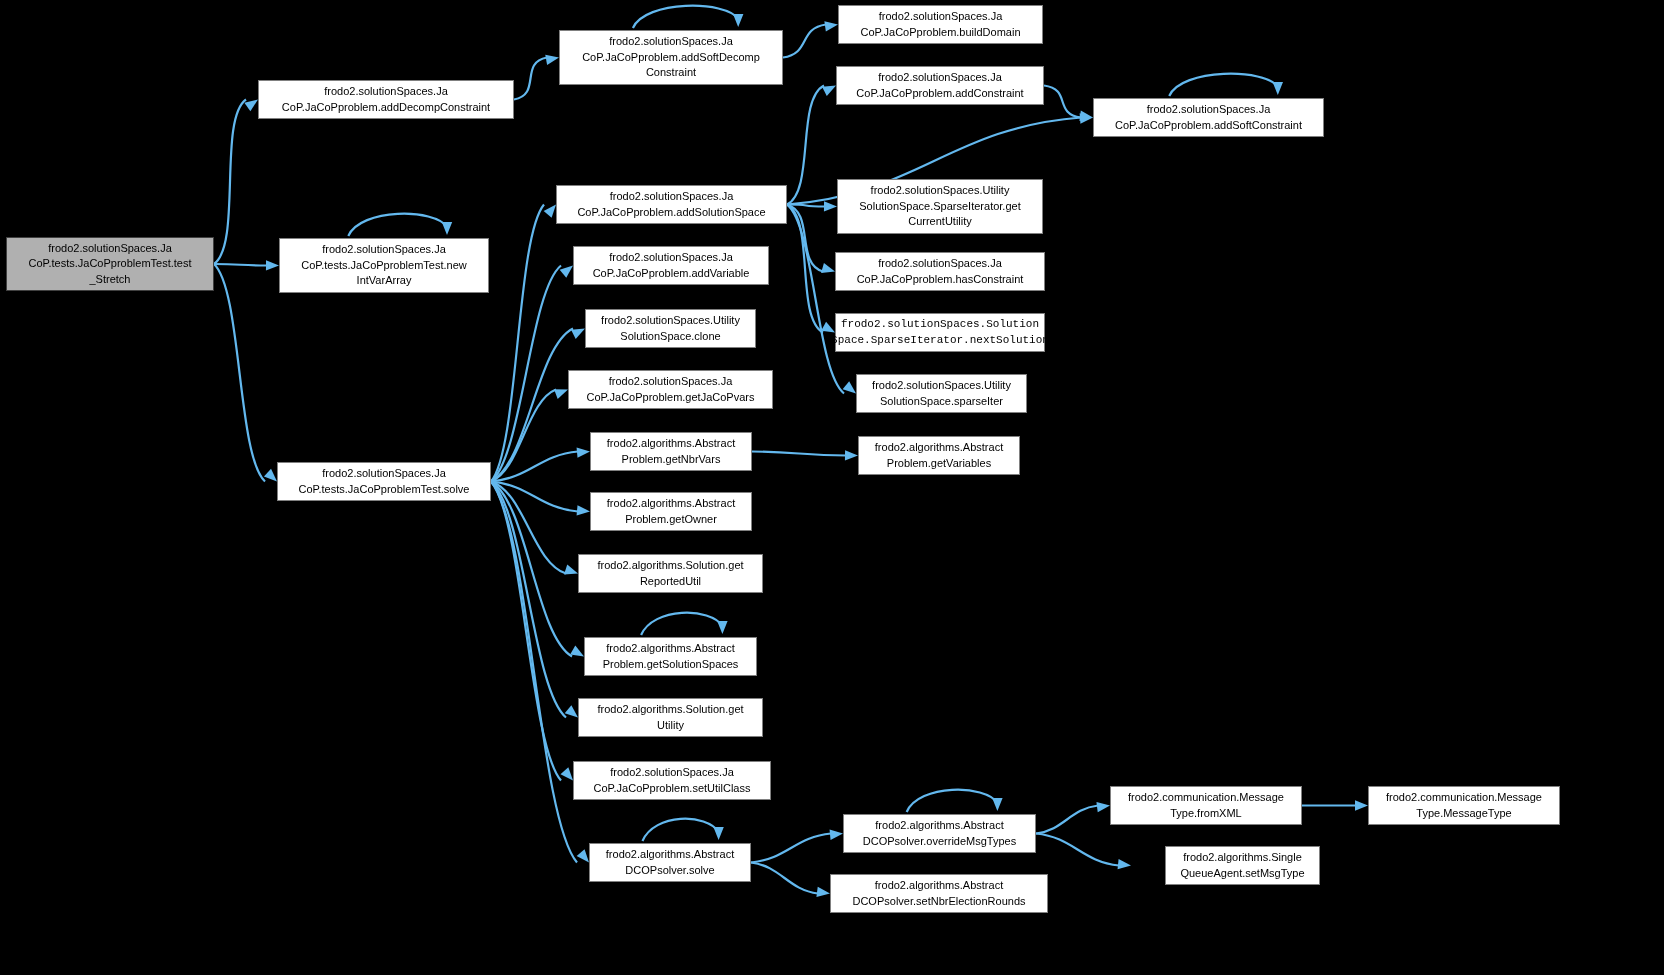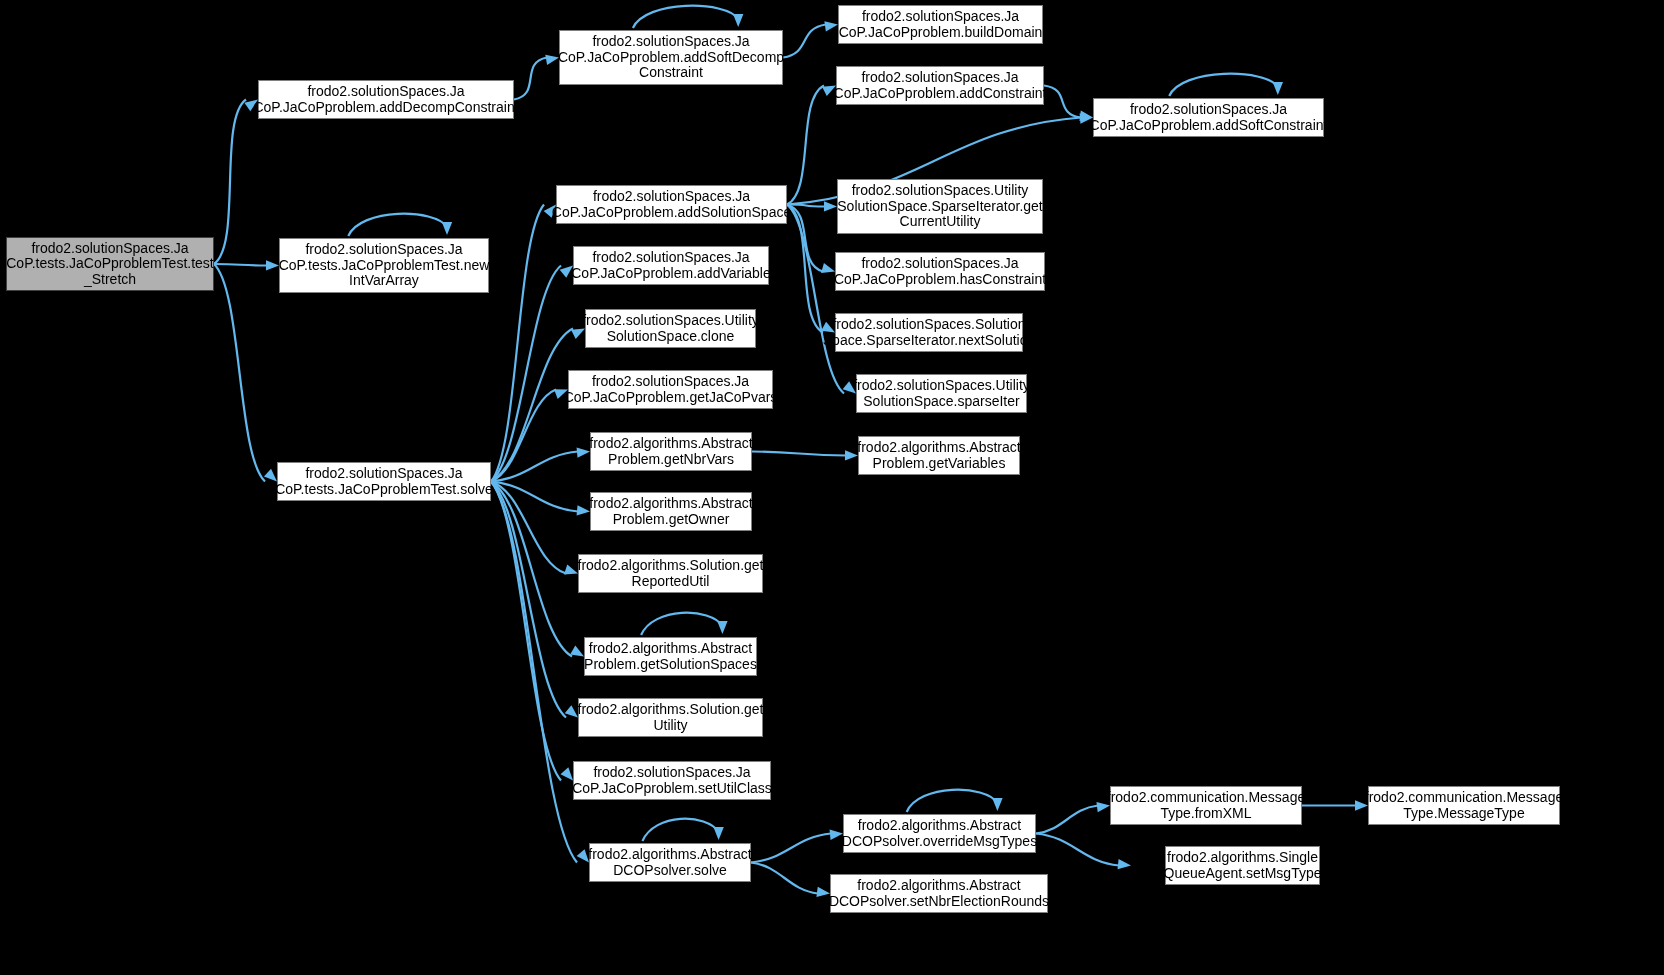--- a/index.html
+++ b/index.html
@@ -1,19 +1,19 @@
 <!DOCTYPE html>
 <html><head>
 <meta charset="utf-8">
 <style>
   html,body{margin:0;padding:0;background:#000;}
   #canvas{position:relative;width:1664px;height:975px;background:#000;overflow:hidden;
           font-family:"Liberation Sans","DejaVu Sans",sans-serif;}
   .node{position:absolute;box-sizing:border-box;background:#ffffff;border:1px solid #808080;
-        color:#000000;font-size:14px;line-height:15.6px;text-align:center;
+        color:#000000;font-size:11px;line-height:15.6px;text-align:center;
         display:flex;align-items:center;justify-content:center;padding:1px 3px;
         white-space:pre-line;}
   .node.root{background:#b0b0b0;border-color:#404040;}
   svg.edges{position:absolute;left:0;top:0;width:1664px;height:975px;overflow:visible;}
   .edge{fill:none;stroke:#63b8ee;stroke-width:2.2;}
   .ahead{fill:#63b8ee;}
 </style>
 </head>
 <body>
 
@@ -112,21 +112,21 @@
 CoP.JaCoPproblem.addSolutionSpace</div>
       <div class="node" style="left: 837px; top: 179px; width: 206px; height: 55px;">frodo2.solutionSpaces.Utility
 SolutionSpace.SparseIterator.get
 CurrentUtility</div>
       <div class="node" style="left: 573px; top: 246px; width: 196px; height: 39px;">frodo2.solutionSpaces.Ja
 CoP.JaCoPproblem.addVariable</div>
       <div class="node" style="left: 835px; top: 252px; width: 210px; height: 39px;">frodo2.solutionSpaces.Ja
 CoP.JaCoPproblem.hasConstraint</div>
       <div class="node" style="left: 585px; top: 309px; width: 171px; height: 39px;">frodo2.solutionSpaces.Utility
 SolutionSpace.clone</div>
-      <div class="node" style="left: 835px; top: 313px; width: 188px; height: 39px;">frodo2.solutionSpaces.Solution
+      <div class="node" style="left: 835px; top: 313px; width: 210px; height: 39px; font-family: Liberation Mono, monospace;">frodo2.solutionSpaces.Solution
 Space.SparseIterator.nextSolution</div>
       <div class="node" style="left: 568px; top: 370px; width: 205px; height: 39px;">frodo2.solutionSpaces.Ja
 CoP.JaCoPproblem.getJaCoPvars</div>
       <div class="node" style="left: 856px; top: 374px; width: 171px; height: 39px;">frodo2.solutionSpaces.Utility
 SolutionSpace.sparseIter</div>
       <div class="node" style="left: 590px; top: 432px; width: 162px; height: 39px;">frodo2.algorithms.Abstract
 Problem.getNbrVars</div>
       <div class="node" style="left: 858px; top: 436px; width: 162px; height: 39px;">frodo2.algorithms.Abstract
 Problem.getVariables</div>
       <div class="node" style="left: 277px; top: 462px; width: 214px; height: 39px;">frodo2.solutionSpaces.Ja

